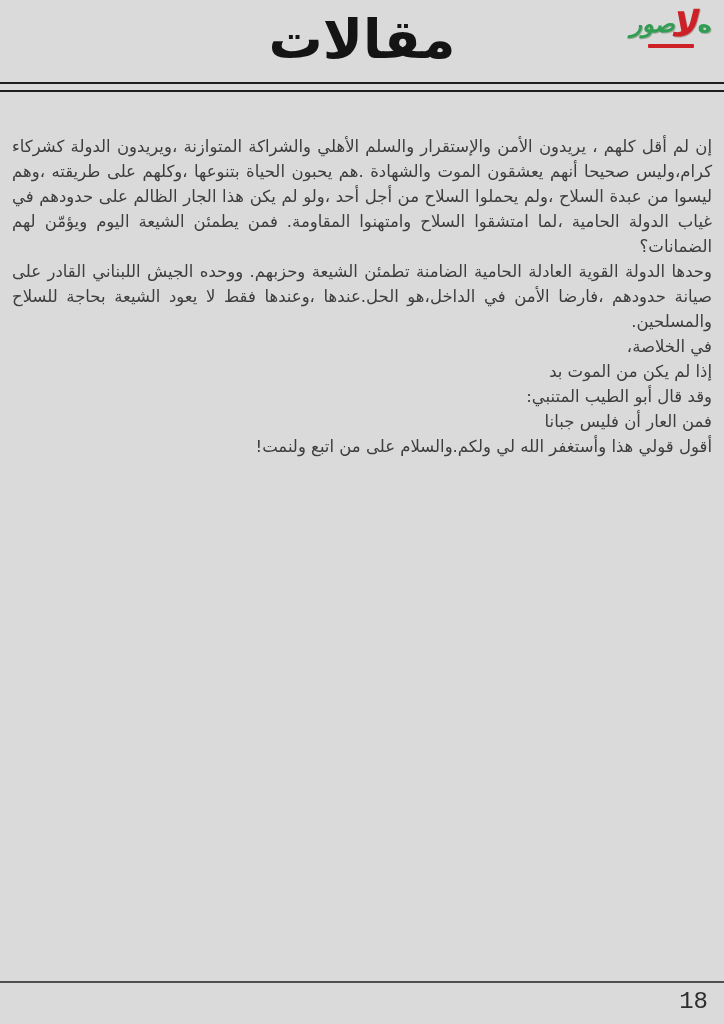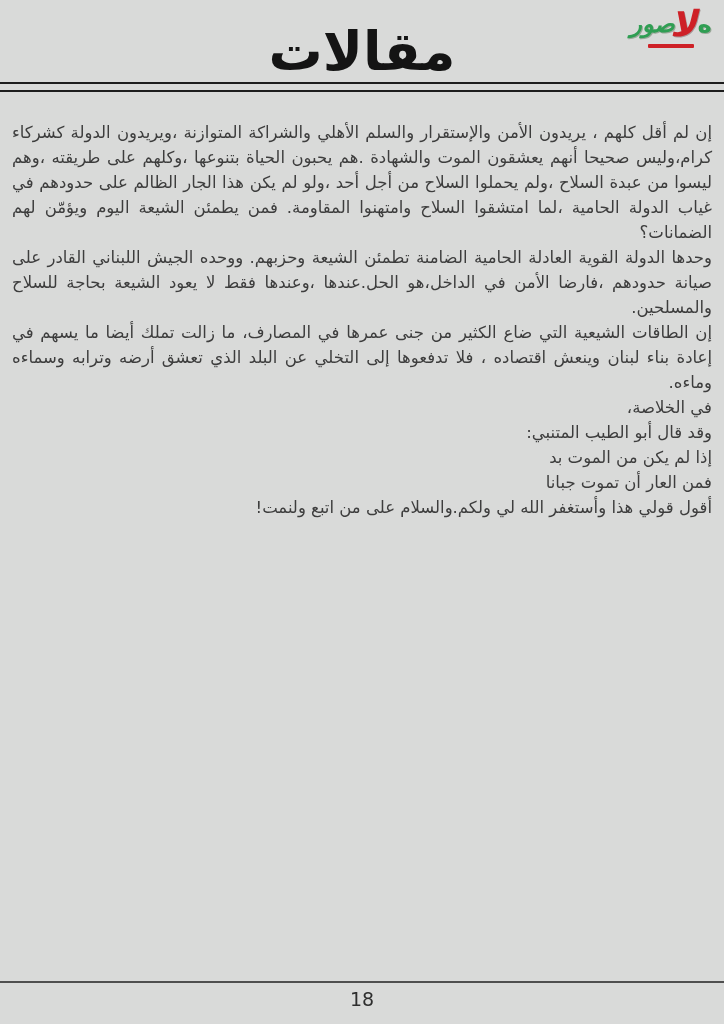--- a/index.html
+++ b/index.html
@@ -18,21 +18,21 @@
     direction: rtl;
   }
 
   
   .masthead {
     position: relative;
     height: 80px;
   }
   .title {
     margin: 0;
-    padding-top: 16px;
+    padding-top: 4px;
     text-align: center;
     font-size: 54px;
     line-height: 72px;
     font-weight: bold;
     color: #141414;
     letter-spacing: 1px;
   }
   .logo {
     position: absolute;
     top: 6px;
@@ -75,67 +75,68 @@
     border-bottom: 2px solid #1d1d1d;
   }
 
   
   .article {
     padding: 28px 12px 0 12px;
     font-size: 16.5px;
     line-height: 25px;
     color: #3d3d3d;
     text-align: justify;
+    margin-top: 14px;
   }
   .article p {
     margin: 0;
   }
 
   
   .footer-rule {
     position: absolute;
     left: 0;
     top: 981px;
     width: 724px;
     height: 2px;
     background: #4f4f4f;
   }
   .page-number {
     position: absolute;
     top: 988px;
     left: 16px;          
     right: 16px;
-    text-align: center;
+    text-align: right;
     direction: ltr;
-    font-size: 19px;
+    font-size: 24px;
     color: #2e2e2e;
+    font-family: Liberation Mono, monospace;
   }
 </style>
 </head>
 <body>
 
 <div class="page">
 
   <header class="masthead">
     <div class="logo">
       <span class="logo-line"><span class="lg green" style="color: rgb(47, 158, 83);">ه</span><span class="lg red" style="color: rgb(206, 33, 39);">لا</span><span class="lg green" style="color: rgb(47, 158, 83); font-style: italic;">صور</span></span>
       <span class="logo-underline" style="background: rgb(206, 33, 39);"></span>
     </div>
     <h1 class="title">مقالات</h1>
   </header>
 
   <div class="double-rule"></div>
 
   <main class="article">
     <p>إن لم أقل كلهم ، يريدون الأمن والإستقرار والسلم الأهلي والشراكة المتوازنة ،ويريدون الدولة كشركاء كرام،وليس صحيحا أنهم يعشقون الموت والشهادة .هم يحبون الحياة بتنوعها ،وكلهم على طريقته ،وهم ليسوا من عبدة السلاح ،ولم يحملوا السلاح من أجل أحد ،ولو لم يكن هذا الجار الظالم على حدودهم في غياب الدولة الحامية ،لما امتشقوا السلاح وامتهنوا المقاومة. فمن يطمئن الشيعة اليوم ويؤمّن لهم الضمانات؟</p>
     <p>وحدها الدولة القوية العادلة الحامية الضامنة تطمئن الشيعة وحزبهم. ووحده الجيش اللبناني القادر على صيانة حدودهم ،فارضا الأمن في الداخل،هو الحل.عندها ،وعندها فقط لا يعود الشيعة بحاجة للسلاح والمسلحين.</p>
-    <p>إن الطاقات الشيعية التي ضاع الكثير من جنى عمرها في المصارف، ما زالت تملك أيضا ما يسهم في إعادة بناء لبنان وينعش اقتصاده ، فلا تدفعوها إلى التخلي عن البلد الذي تعشق أرضه وترابه وسماءه وماءه.</p>
     <p>في الخلاصة،</p>
+    <p>إذا لم يكن من الموت بد</p>
     <p>وقد قال أبو الطيب المتنبي:</p>
-    <p>إذا لم يكن من الموت بد</p>
-    <p>فمن العار أن تموت جبانا</p>
+    <p>فمن العار أن فليس جبانا</p>
     <p>أقول قولي هذا وأستغفر الله لي ولكم.والسلام على من اتبع ولنمت!</p>
   </main>
 
   <div class="footer-rule"></div>
   <div class="page-number">18</div>
 
 </div>
 
 </body></html>

